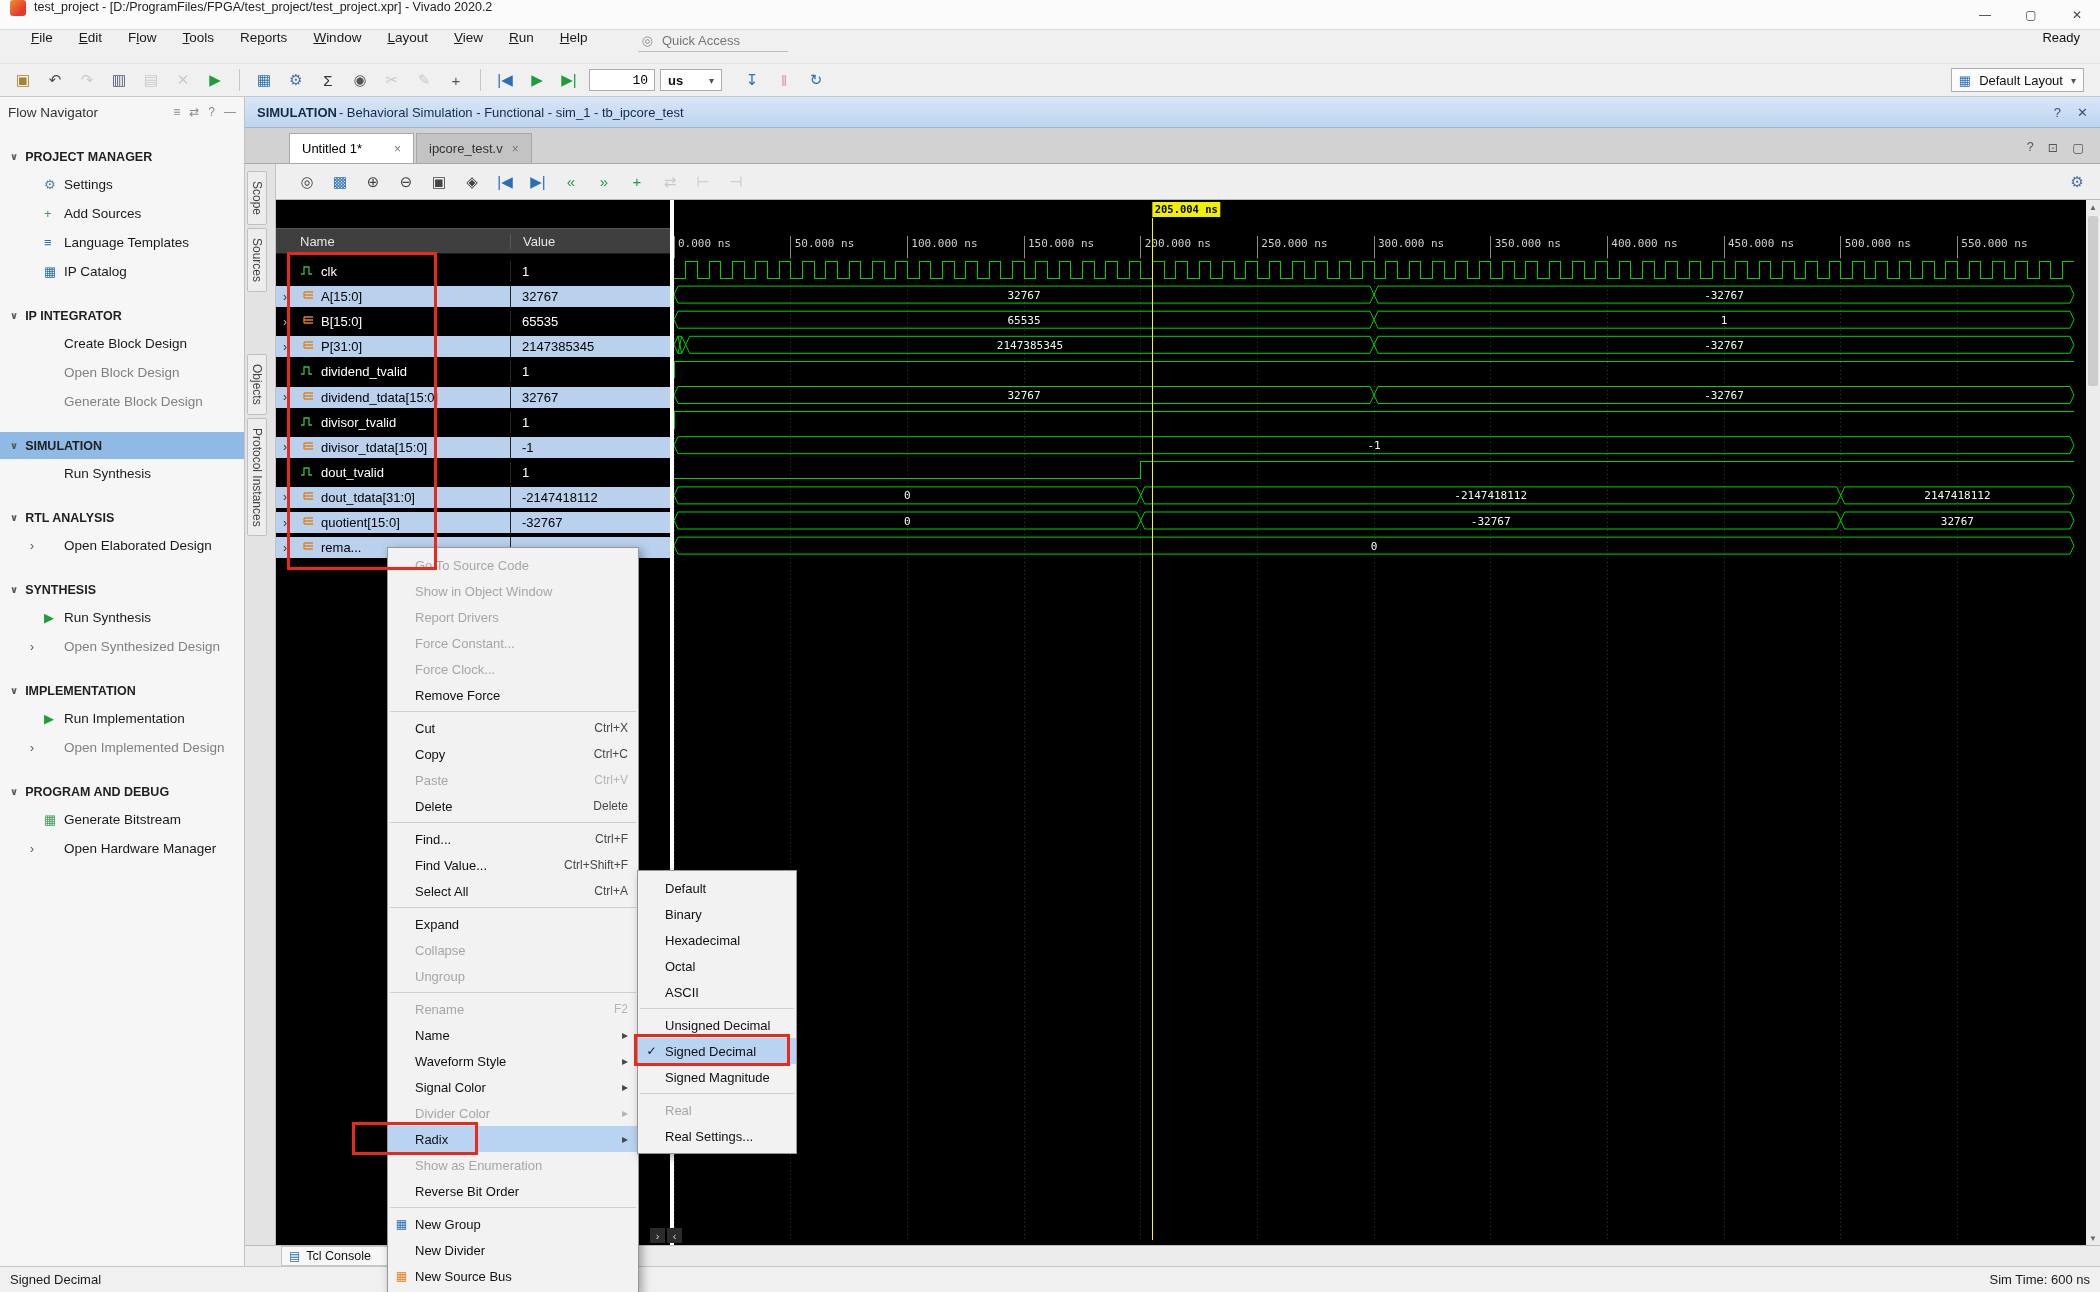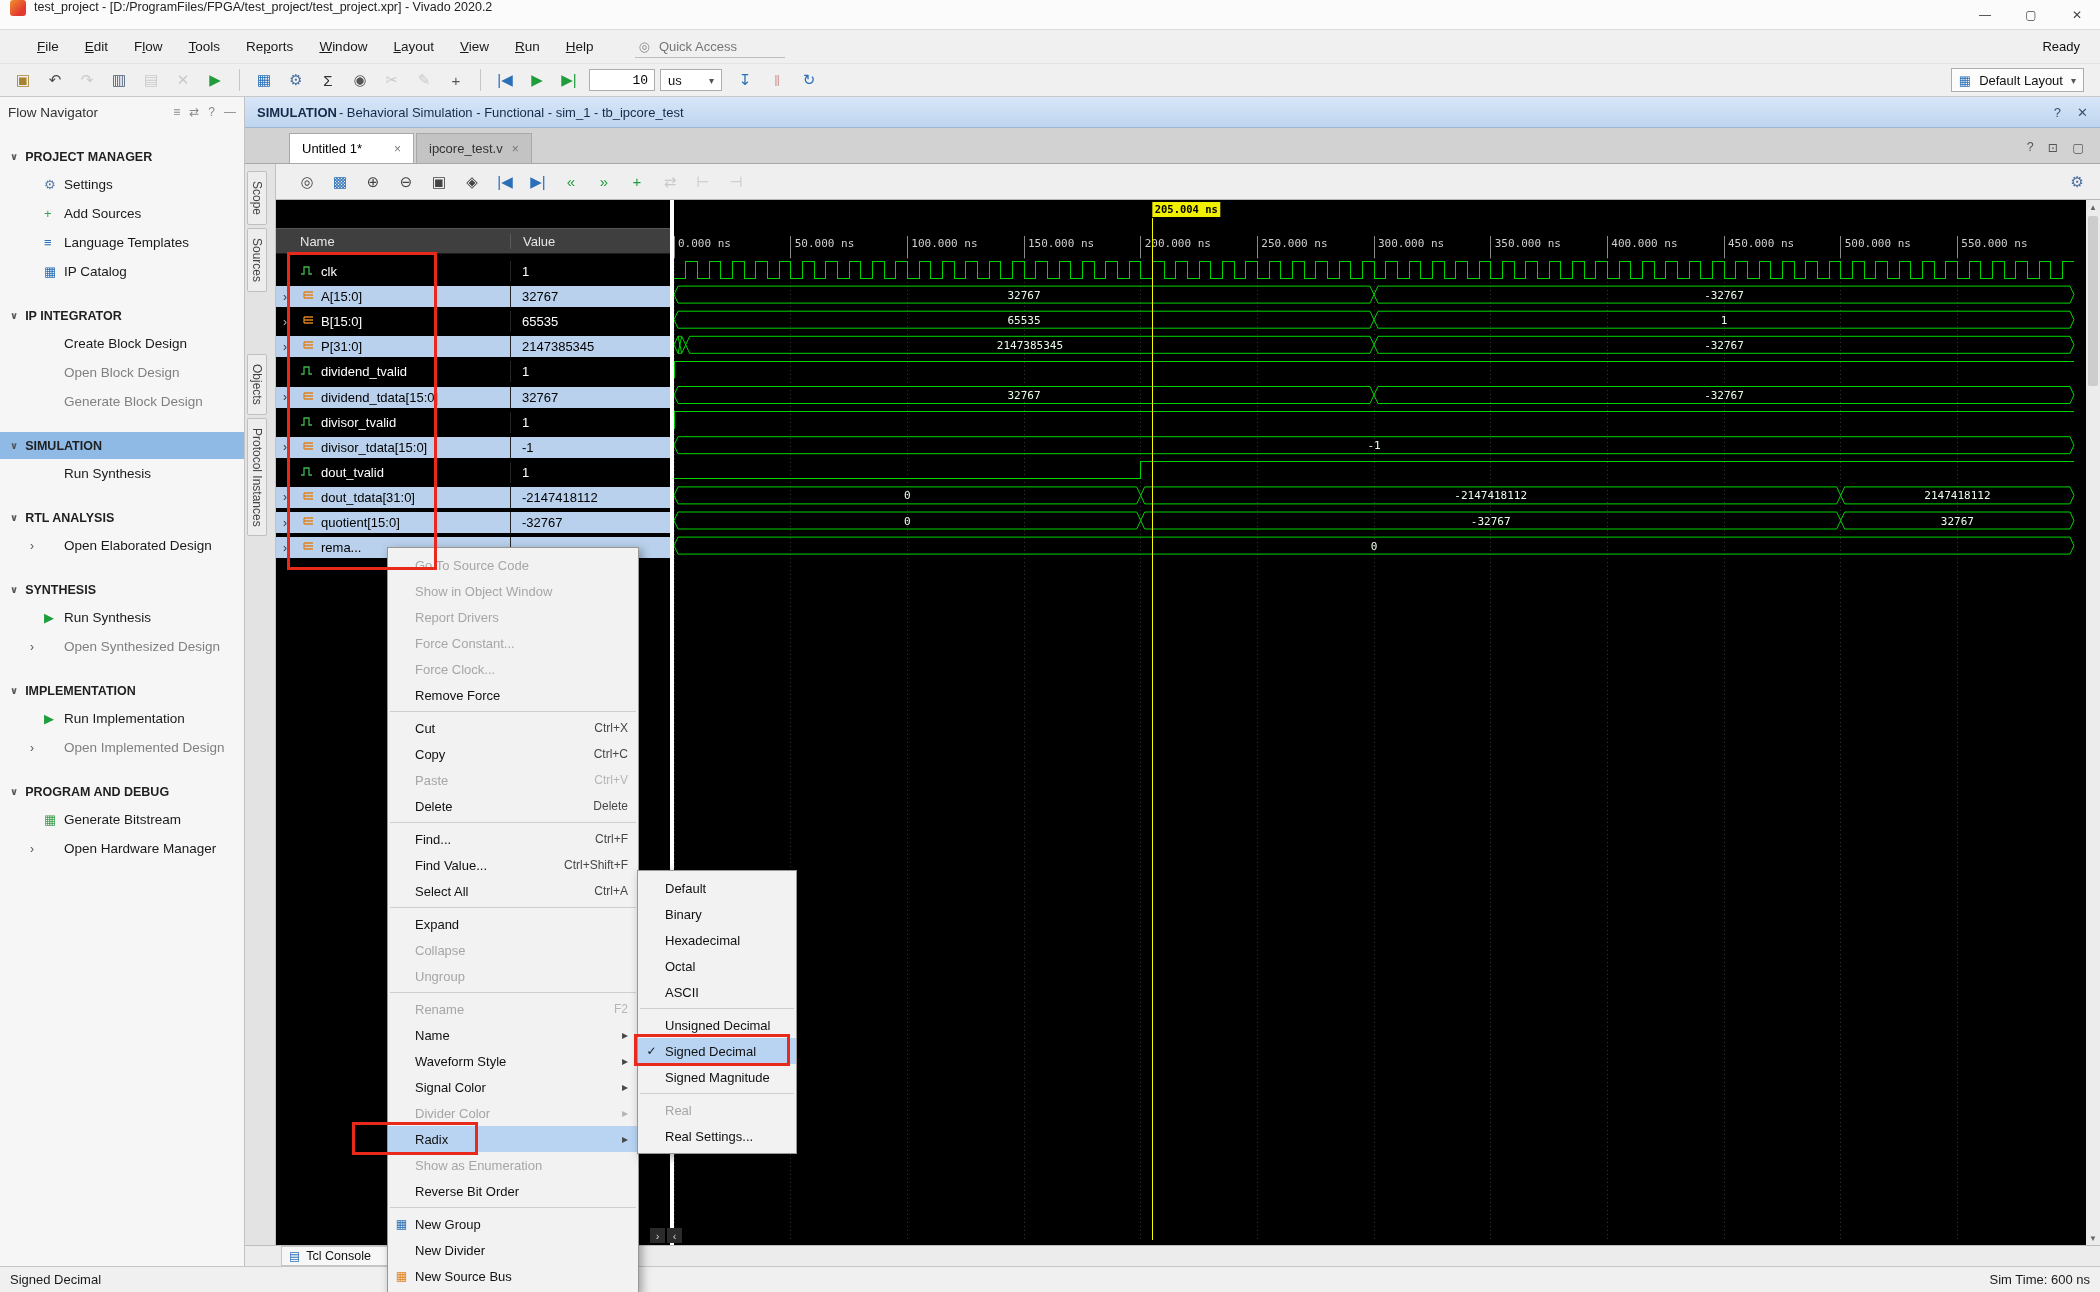--- a/index.html
+++ b/index.html
@@ -8,40 +8,40 @@
   
   #titlebar{position:absolute;left:0;top:0;width:2100px;height:30px;background:#fbfbfb;
             border-bottom:1px solid #dcdcdc;display:flex;align-items:flex-start;padding:0 0 0 10px;box-sizing:border-box;}
   #appicon{width:16px;height:16px;margin-right:8px;border-radius:3px;
            background:linear-gradient(135deg,#f2902e 0%,#e23a2e 70%);}
   #titlebar .ttl{font-size:12.5px;color:#222;}
   #winctls{margin-left:auto;display:flex;height:30px;}
   .wctl{width:46px;height:30px;display:flex;align-items:center;justify-content:center;color:#444;font-size:12px;}
   
   #menubar{position:absolute;left:0;top:30px;width:2100px;height:33px;background:#f0f0f0;
-           display:flex;align-items:center;padding-left:24px;box-sizing:border-box;}
+           display:flex;align-items:flex-start;padding-left:18px;box-sizing:border-box;gap:9px;}
   .mb-item{padding:0 13px;font-size:13.5px;color:#1a1a1a;}
   #qaccess{margin-left:28px;display:flex;align-items:center;gap:7px;color:#8a8a8a;
            border-bottom:1px solid #bdbdbd;padding:2px 4px;}
   #qaccess input{border:none;background:transparent;outline:none;font-size:13px;width:120px;color:#555;
                  font-family:"Liberation Sans","DejaVu Sans",sans-serif;}
   #ready{margin-left:auto;padding-right:20px;font-size:13px;color:#111;}
   
   #toolbar{position:absolute;left:0;top:63px;width:2100px;height:34px;background:#f0f0f0;
            border-top:1px solid #e4e4e4;border-bottom:1px solid #c9c9c9;display:flex;align-items:center;
            padding-left:8px;box-sizing:border-box;gap:2px;}
   .tb-btn{min-width:26px;height:26px;display:flex;align-items:center;justify-content:center;
           font-size:15px;padding:0 2px;border-radius:2px;}
   .tb-btn.off{opacity:.45;}
   .tb-sep{width:1px;height:22px;background:#c6c6c6;margin:0 7px;}
   #runfor{width:52px;height:20px;border:1px solid #adadad;background:#fff;text-align:right;
           font-size:13px;padding:0 6px;margin:0 3px;font-family:Liberation Mono, monospace;}
   .selbox{height:22px;border:1px solid #adadad;background:#fff;display:flex;align-items:center;
           justify-content:space-between;padding:0 7px;font-size:13px;gap:10px;}
-  #unitsel{width:62px;box-sizing:border-box;margin-right:6px;}
+  #unitsel{width:62px;box-sizing:border-box;margin-right:13px;font-weight:bold;}
   #layoutsel{margin-left:auto;margin-right:16px;background:#fcfcfc;gap:8px;}
   .caret{font-size:10px;color:#555;}
   .gridglyph{color:#2a6fb8;font-size:13px;}
   
   #flownav{position:absolute;left:0;top:97px;width:245px;height:1169px;background:#f6f6f6;
            border-right:1px solid #c2c2c2;box-sizing:border-box;}
   #fn-head{height:30px;display:flex;align-items:center;padding:0 8px;font-size:13.5px;color:#333;}
   #fn-head-icons{margin-left:auto;display:flex;gap:9px;color:#8a8a8a;font-size:12px;}
   .fn-section{margin-top:16px;}
   .fn-header{height:27px;display:flex;align-items:center;gap:7px;padding-left:10px;

